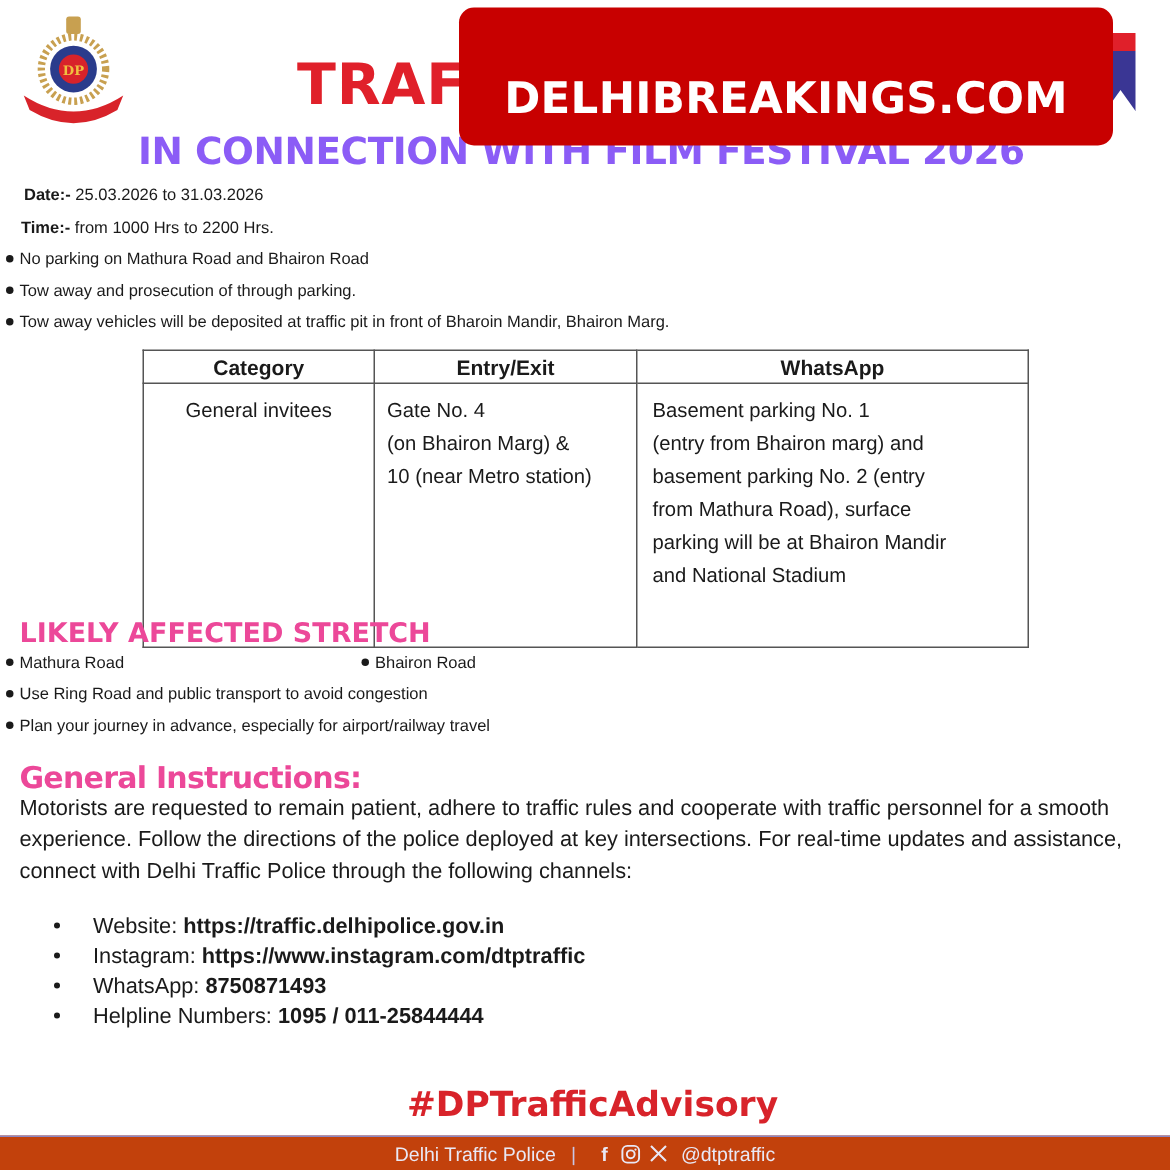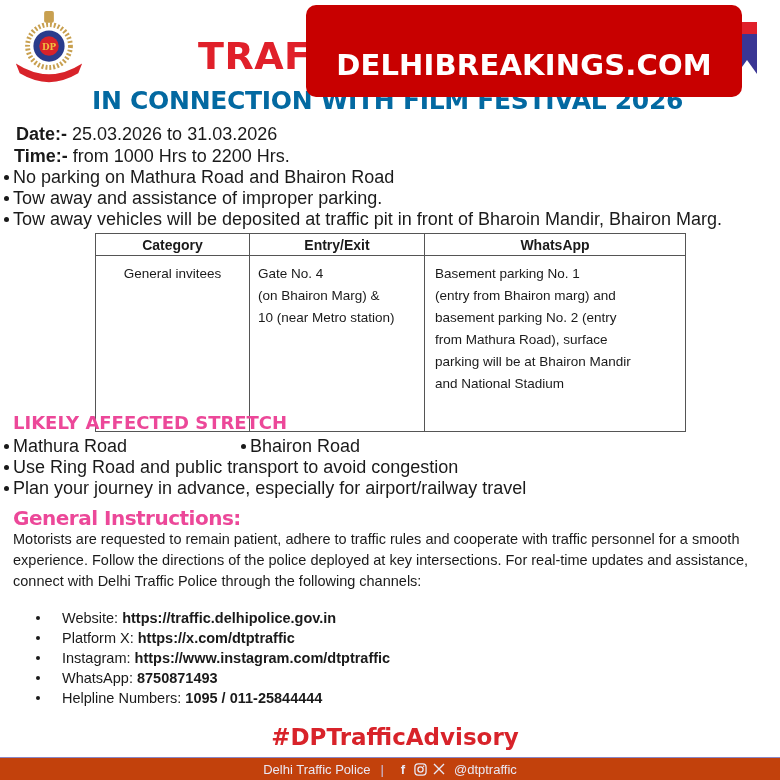--- a/index.html
+++ b/index.html
@@ -2,30 +2,30 @@
 <html><head>
 <meta charset="utf-8">
 <style>
   * { box-sizing: border-box; margin: 0; padding: 0; }
   html, body { width: 780px; height: 780px; background: #ffffff; overflow: hidden; }
   body { position: relative; font-family: "Liberation Sans", "DejaVu Sans", sans-serif; color: #1a1a1a; }
 
   .logo { position: absolute; left: 10px; top: 8px; width: 78px; height: 80px; }
 
   .title-main { position: absolute; left: 198px; top: 34px; font-size: 38px; font-weight: 900; color: #e0202a; letter-spacing: 0.5px; font-family: "DejaVu Sans", sans-serif; }
-  .title-sub { position: absolute; left: 92px; top: 86px; font-size: 25px; font-weight: 900; color: #0369a1; font-family: "DejaVu Sans", sans-serif; letter-spacing: -0.3px; white-space: nowrap; }
+  .title-sub { position: absolute; left: 92px; top: 86px; font-size: 25px; font-weight: 900; color: #8b5cf6; font-family: "DejaVu Sans", sans-serif; letter-spacing: -0.3px; white-space: nowrap; }
 
   .flag { position: absolute; left: 737px; top: 22px; width: 20px; height: 52px; }
   .flag .r { height: 12px; background: #e0202a; }
   .flag .b { height: 40px; background: #3a3694; position: relative; }
   .flag .b::after { content: ""; position: absolute; left: 0; bottom: 0; border-left: 10px solid transparent; border-right: 10px solid transparent; border-bottom: 14px solid #fff; }
 
   .watermark { position: absolute; left: 306px; top: 5px; width: 436px; height: 92px; background: #c80000; border-radius: 10px; display: flex; align-items: center; justify-content: center; color: #ffffff; font-size: 29px; font-weight: 700; letter-spacing: 0.2px; font-family: "DejaVu Sans", sans-serif; padding-top: 28px; }
 
-  .line { position: absolute; font-size: 18px; white-space: nowrap; color: #1a1a1a; }
+  .line { position: absolute; font-size: 11px; white-space: nowrap; color: #1a1a1a; }
   .line b { font-weight: 700; }
   .bullet-dot { display: inline-block; width: 5px; height: 5px; background: #1a1a1a; border-radius: 50%; margin-right: 4px; vertical-align: middle; position: relative; top: -1px; }
 
   table.info { position: absolute; left: 95px; top: 233px; width: 591px; border-collapse: collapse; font-size: 13.5px; }
   table.info th, table.info td { border: 1.5px solid #555; }
   table.info th { font-weight: 700; text-align: center; height: 22px; font-size: 14px; }
   table.info td { vertical-align: top; padding: 7px 10px; line-height: 22px; height: 176px; border-bottom: 1.5px solid #555; }
   table.info td.cat { text-align: center; width: 154px; padding-left: 6px; padding-right: 6px; }
   table.info td.entry { width: 175px; padding-left: 8px; }
   table.info td p { margin: 0; }
@@ -75,21 +75,21 @@
 <div class="line" style="left:16px; top:124px;">
   <b>Date:-</b>
   <span>25.03.2026 to 31.03.2026</span>
 </div>
 <div class="line" style="left:14px; top:146px;">
   <b>Time:-</b>
   <span>from 1000 Hrs to 2200 Hrs.</span>
 </div>
 
 <div class="line" style="left:4px; top:167px;"><span class="bullet-dot"></span><span>No parking on Mathura Road and Bhairon Road</span></div>
-<div class="line" style="left:4px; top:188px;"><span class="bullet-dot"></span><span>Tow away and assistance of improper parking.</span></div>
+<div class="line" style="left:4px; top:188px;"><span class="bullet-dot"></span><span>Tow away and prosecution of through parking.</span></div>
 <div class="line" style="left:4px; top:209px;"><span class="bullet-dot"></span><span>Tow away vehicles will be deposited at traffic pit in front of  Bharoin Mandir, Bhairon Marg.</span></div>
 
 <table class="info">
   <thead>
     <tr>
       <th>Category</th>
       <th>Entry/Exit</th>
       <th>WhatsApp</th>
     </tr>
   </thead>
@@ -117,21 +117,20 @@
 <div class="line" style="left:4px; top:436px;"><span class="bullet-dot"></span><span>Mathura Road</span></div>
 <div class="line" style="left:241px; top:436px;"><span class="bullet-dot"></span><span>Bhairon Road</span></div>
 <div class="line" style="left:4px; top:457px;"><span class="bullet-dot"></span><span>Use Ring Road and public transport to avoid congestion</span></div>
 <div class="line" style="left:4px; top:478px;"><span class="bullet-dot"></span><span>Plan your journey in advance, especially for airport/railway travel</span></div>
 
 <div class="section-red sec2">General Instructions:</div>
 <div class="para">Motorists are requested to remain patient, adhere to traffic rules and cooperate with traffic personnel for a smooth experience. Follow the directions of the police deployed at key intersections. For real-time updates and assistance, connect with Delhi Traffic Police through the following channels:</div>
 
 <ul class="channels">
   <li><span class="dot"></span><span>Website: </span><span class="val">https://traffic.delhipolice.gov.in</span></li>
-  <li><span class="dot"></span><span>Platform X: </span><span class="val">https://x.com/dtptraffic</span></li>
   <li><span class="dot"></span><span>Instagram: </span><span class="val">https://www.instagram.com/dtptraffic</span></li>
   <li><span class="dot"></span><span>WhatsApp: </span><span class="val">8750871493</span></li>
   <li><span class="dot"></span><span>Helpline Numbers: </span><span class="val">1095 / 011-25844444</span></li>
 </ul>
 
 <div class="hashtag">#DPTrafficAdvisory</div>
 
 <div class="footer">
   <span>Delhi Traffic Police</span>
   <span class="sep">|</span>

